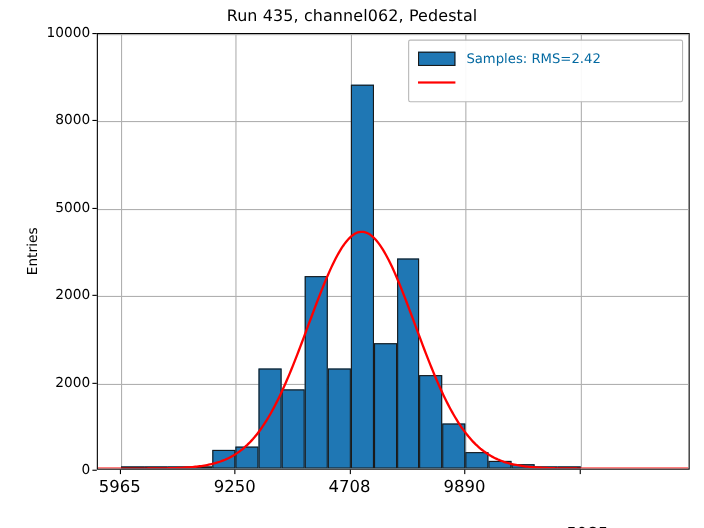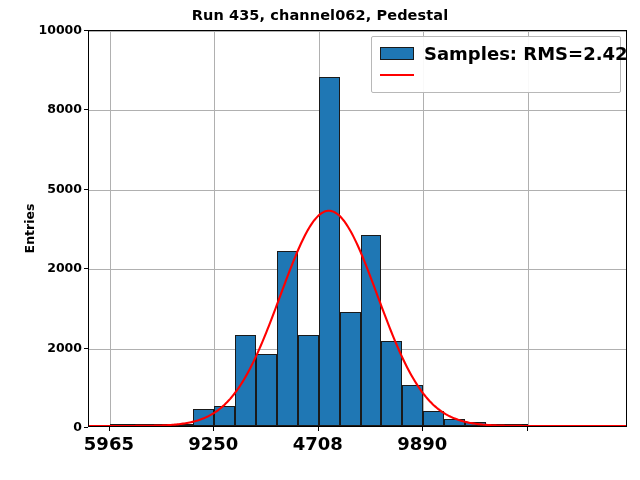--- a/index.html
+++ b/index.html
@@ -1,18 +1,18 @@
 <!DOCTYPE html>
 <html><head>
 <meta charset="utf-8">
 <style>
   html,body{margin:0;padding:0;}
   body{width:640px;height:480px;background:#ffffff;
        font-family:"DejaVu Sans","Liberation Sans",sans-serif;overflow:hidden;}
-  #figure{position:relative;width:640px;height:348px;background:#ffffff;font-weight:bold;}
+  #figure{position:relative;width:640px;height:348px;background:#ffffff;}
 
   #title{position:absolute;left:0;top:7px;width:640px;text-align:center;
          font-size:14.5px;color:#000;letter-spacing:0.1px;}
 
   
   #axes{position:absolute;left:88px;top:30px;width:539px;height:397px;
         border:1.1px solid #000;box-sizing:border-box;background:#fff;overflow:hidden;}
 
   .gridline-h{position:absolute;left:0;width:100%;height:1px;background:#b0b0b0;}
   .gridline-v{position:absolute;top:0;height:100%;width:1px;background:#b0b0b0;}
@@ -23,40 +23,40 @@
   #fitcurve{position:absolute;left:0;top:0;width:100%;height:100%;}
 
   
   .ytick{position:absolute;right:0;width:46px;text-align:right;font-size:12.5px;color:#000;}
   .ytickmark{position:absolute;width:4px;height:1px;background:#000;}
   #ylabels{position:absolute;left:32px;top:30px;width:50px;height:397px;}
   #yticks{position:absolute;left:84px;top:30px;width:4px;height:397px;}
 
   
   #xlabels{position:absolute;left:88px;top:431px;width:539px;height:22px;}
-  .xtick{position:absolute;transform:translateX(-50%);font-size:18px;color:#000;top:2px;}
+  .xtick{position:absolute;transform:translateX(-50%);font-size:15px;color:#000;top:2px;}
   .xtickmark{position:absolute;top:0;width:1px;height:4px;background:#000;}
   #xticks{position:absolute;left:88px;top:427px;width:539px;height:4px;}
 
   #xlabel{position:absolute;left:88px;top:452px;width:539px;text-align:center;
           font-size:12.5px;color:#000;}
   #ylabel{position:absolute;left:0px;top:0px;width:397px;text-align:center;
           font-size:12.5px;color:#000;
           transform:rotate(-90deg);transform-origin:0 0;}
   #ylabel-wrap{position:absolute;left:22px;top:427px;width:14px;height:397px;}
 
   
   #legend{position:absolute;left:371px;top:36px;width:250px;
           border:1px solid #b8b8b8;background:rgba(255,255,255,0.92);
           border-radius:2px;padding:5px 8px 6px 8px;box-sizing:border-box;}
   .legend-row{display:flex;align-items:center;height:22px;}
   .legend-swatch-patch{width:34px;height:13px;background:#1f77b4;border:1.1px solid #1a1a1a;
                        box-sizing:border-box;margin-right:10px;flex:0 0 auto;}
   .legend-swatch-line{width:34px;height:0;border-top:2px solid #ff0000;margin-right:10px;flex:0 0 auto;}
-  .legend-text{font-size:18px;color:#000000;white-space:nowrap;}
+  .legend-text{font-size:12px;color:#0369a1;white-space:nowrap;}
 </style>
 </head>
 <body>
 
 <div id="figure">
 
   <div id="title">Run 435, channel062, Pedestal</div>
 
   <div id="axes">
     <div id="gridlines-h">

